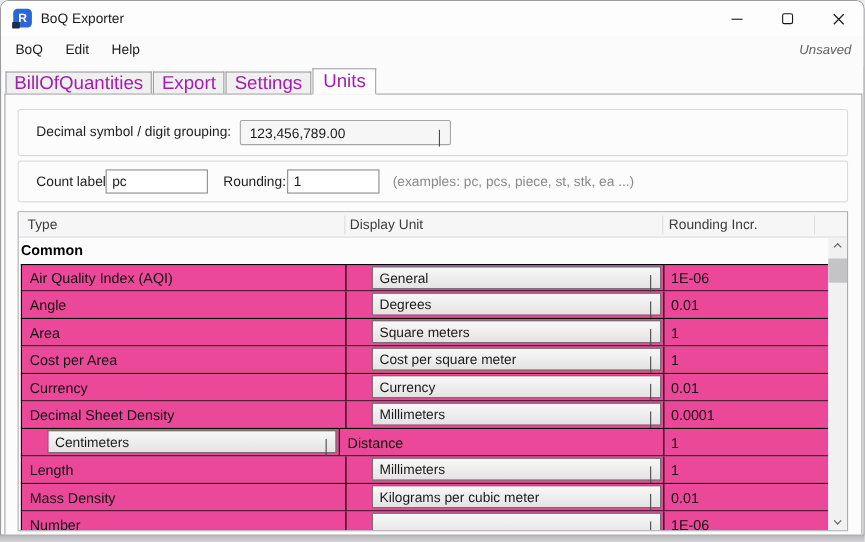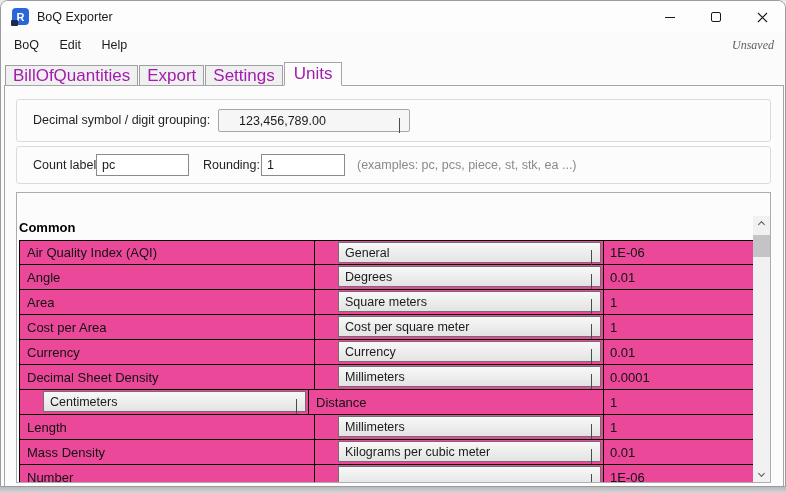--- a/index.html
+++ b/index.html
@@ -19,39 +19,39 @@
   .app-icon .badge { position:absolute; left:-1px; bottom:-1px; width:7px; height:6px; background:#1b2b4a; border-radius:1px; }
   .title-text { position:absolute; left:36px; top:0; height:32px; line-height:32px; font-size:12.5px; color:#1b1b1b; }
   .winbtn { position:absolute; top:0; width:46px; height:32px; display:flex; align-items:center; justify-content:center; }
   .btn-min { right:92px; } .btn-max { right:46px; } .btn-close { right:0; }
   .ic-min { width:10px; border-top:1px solid #1a1a1a; }
   .ic-max { width:10px; height:10px; border:1px solid #1a1a1a; border-radius:2px; }
 
   .menubar { position:absolute; top:32px; left:0; right:0; height:27px; background:#fbfbfb; }
   .menu-item { display:inline-block; padding:5px 8px; font-size:12.5px; color:#1b1b1b; }
   .menu-items { position:absolute; left:5px; top:0; }
-  .unsaved { position:absolute; right:11px; top:5px; font-size:12px; font-style:italic; color:#5f5f5f;font-family:Liberation Serif, serif; }
+  .unsaved { position:absolute; right:11px; top:5px; font-size:12px; font-style:italic; color:#5f5f5f; }
 
   
   .tabstrip { position:absolute; top:61px; left:4px; height:24px; display:flex; align-items:flex-end; }
   .tab { height:21px; padding:0 7px; display:flex; align-items:center; font-size:17px; color:#a21caf;
          background:#f0f0f0; border:1px solid #9f9fa2; border-bottom:none; margin-right:1px; position:relative; z-index:1; }
   .tab.selected { height:24px; background:#fcfcfc; border:1px solid #a5a5a8; border-bottom:1px solid #fcfcfc;
                   z-index:3; padding:0 9px; }
 
   .page { position:absolute; top:84px; left:3px; width:780px; height:402px;
           background:#fcfcfc; border:1px solid #a5a5a8; z-index:2; }
 
   
   .groupbox { position:absolute; border:1px solid #dbdbdb; border-radius:3px; background:#fcfcfc; }
   .gb-decimal { left:11px; top:13px; width:755px; height:43px; }
   .gb-count   { left:11px; top:60px; width:755px; height:38px; }
   .gb-label { position:absolute; font-size:12.5px; color:#1f1f1f; }
   .dropdown { position:absolute; height:23px; background:#f6f6f6; border:1px solid #a6a6a9; border-radius:2px;
-              display:flex; align-items:center; font-size:12.5px; color:#1b1b1b; padding-left:20px; }
+              display:flex; align-items:center; font-size:12.5px; color:#1b1b1b; padding-left:8px; }
   .dropdown .chev-wrap { position:absolute; right:9px; top:8px; }
   .chev { width:6px; height:6px; border-right:1.3px solid #4a4a4a; border-bottom:1.3px solid #4a4a4a; transform:rotate(45deg); }
   .chev.up { transform:rotate(-135deg); }
   .textbox { position:absolute; height:22px; border:1px solid #8b8b8e; background:#fff; font-size:12.5px;
              color:#1b1b1b; padding:0 5px; font-family:"Liberation Sans", sans-serif; }
   .hint { position:absolute; font-size:12.5px; color:#8a8a8a; }
 
   
   .tablebox { position:absolute; left:11px; top:106px; width:755px; height:291px;
               border:1px solid #abadb3; background:#fcfcfc; overflow:hidden; }
@@ -140,20 +140,28 @@
 
       <div class="groupbox gb-count">
         <div class="gb-label" style="left:16px; top:11px;">Count label:</div>
         <input class="textbox" style="left: 79px; top: 7px; width: 93px;" value="pc">
         <div class="gb-label" style="left:186px; top:11px;">Rounding:</div>
         <input class="textbox" style="left: 244px; top: 7px; width: 84px;" value="1">
         <div class="hint" style="left:340px; top:11px;">(examples: pc, pcs, piece, st, stk, ea ...)</div>
       </div>
 
       <div class="tablebox">
+        <div class="thead">
+          <div class="hcell" style="left:8px;">Type</div>
+          <div class="hcell" style="left:301px;">Display Unit</div>
+          <div class="hcell" style="left:591px;">Rounding Incr.</div>
+          <div class="hsep" style="left:296px;"></div>
+          <div class="hsep" style="left:585px;"></div>
+          <div class="hsep" style="left:723px;"></div>
+        </div>
 
         <div class="tbody">
           <div class="group-row">Common</div>
           <div class="grid">
   <div class="trow">
     <div class="cell type">Air Quality Index (AQI)</div>
     <div class="cell unit">
       <div class="combo">
         <span class="combo-text">General</span>
         <span class="chev-wrap"><span class="chev"></span></span>

